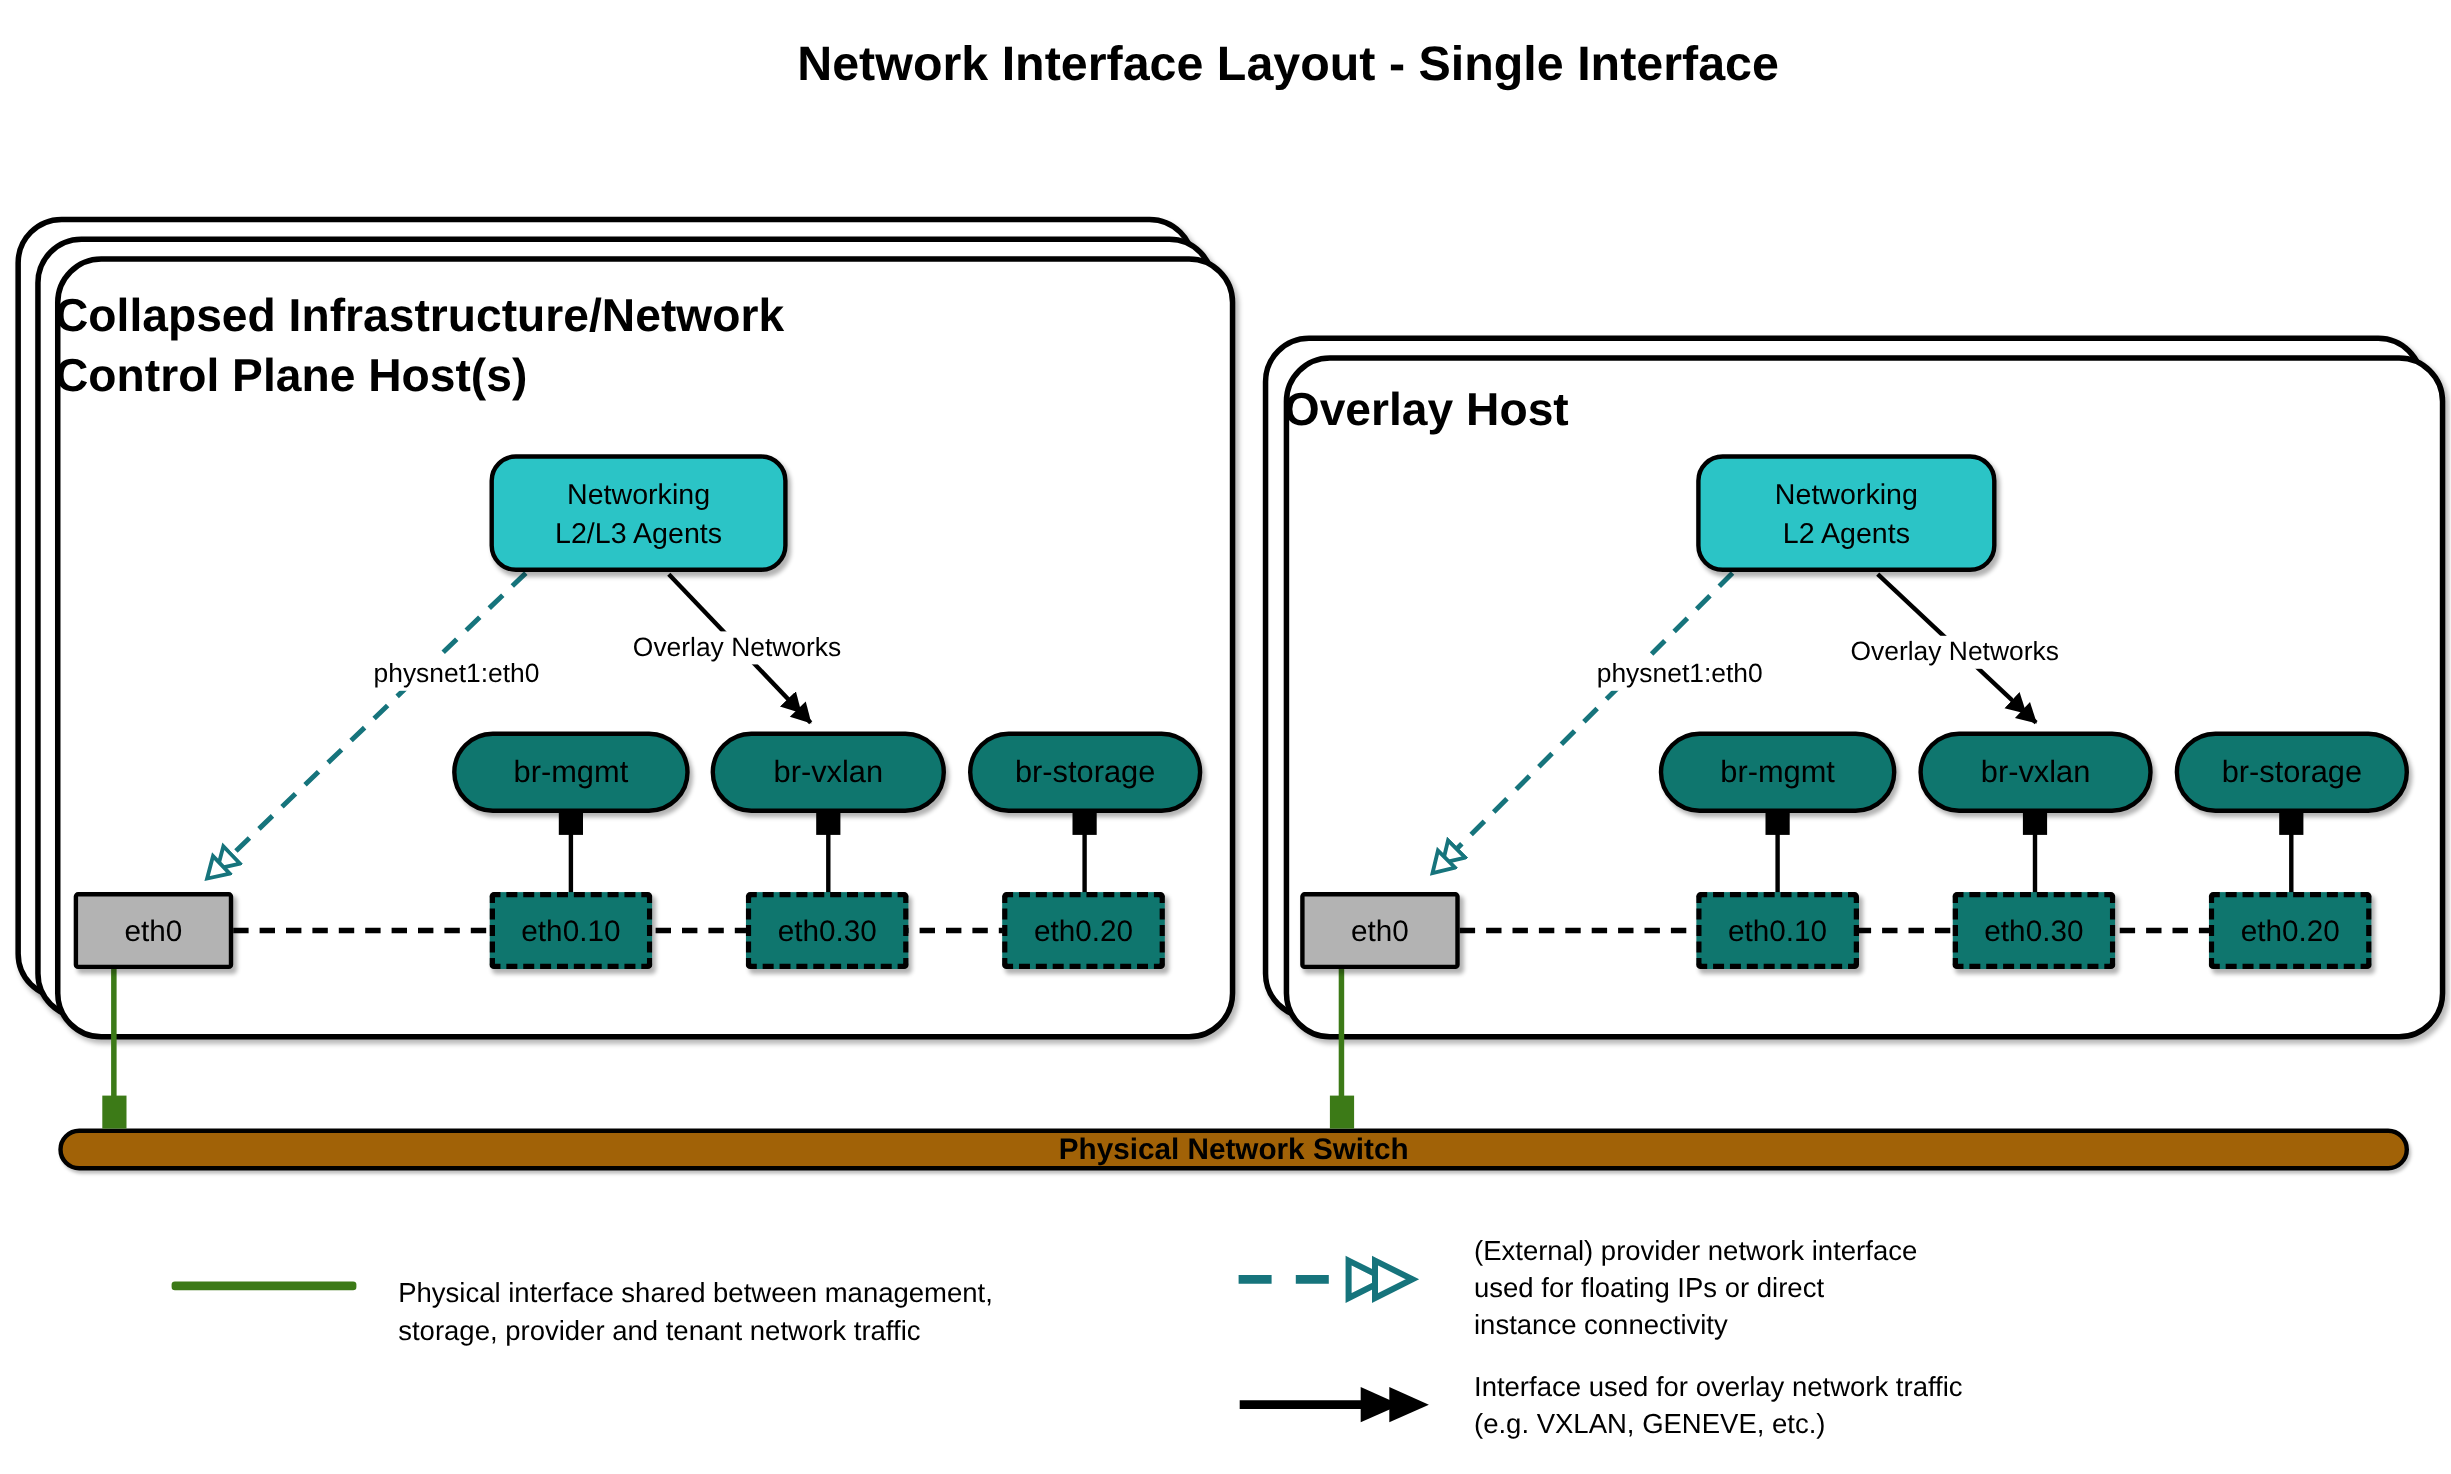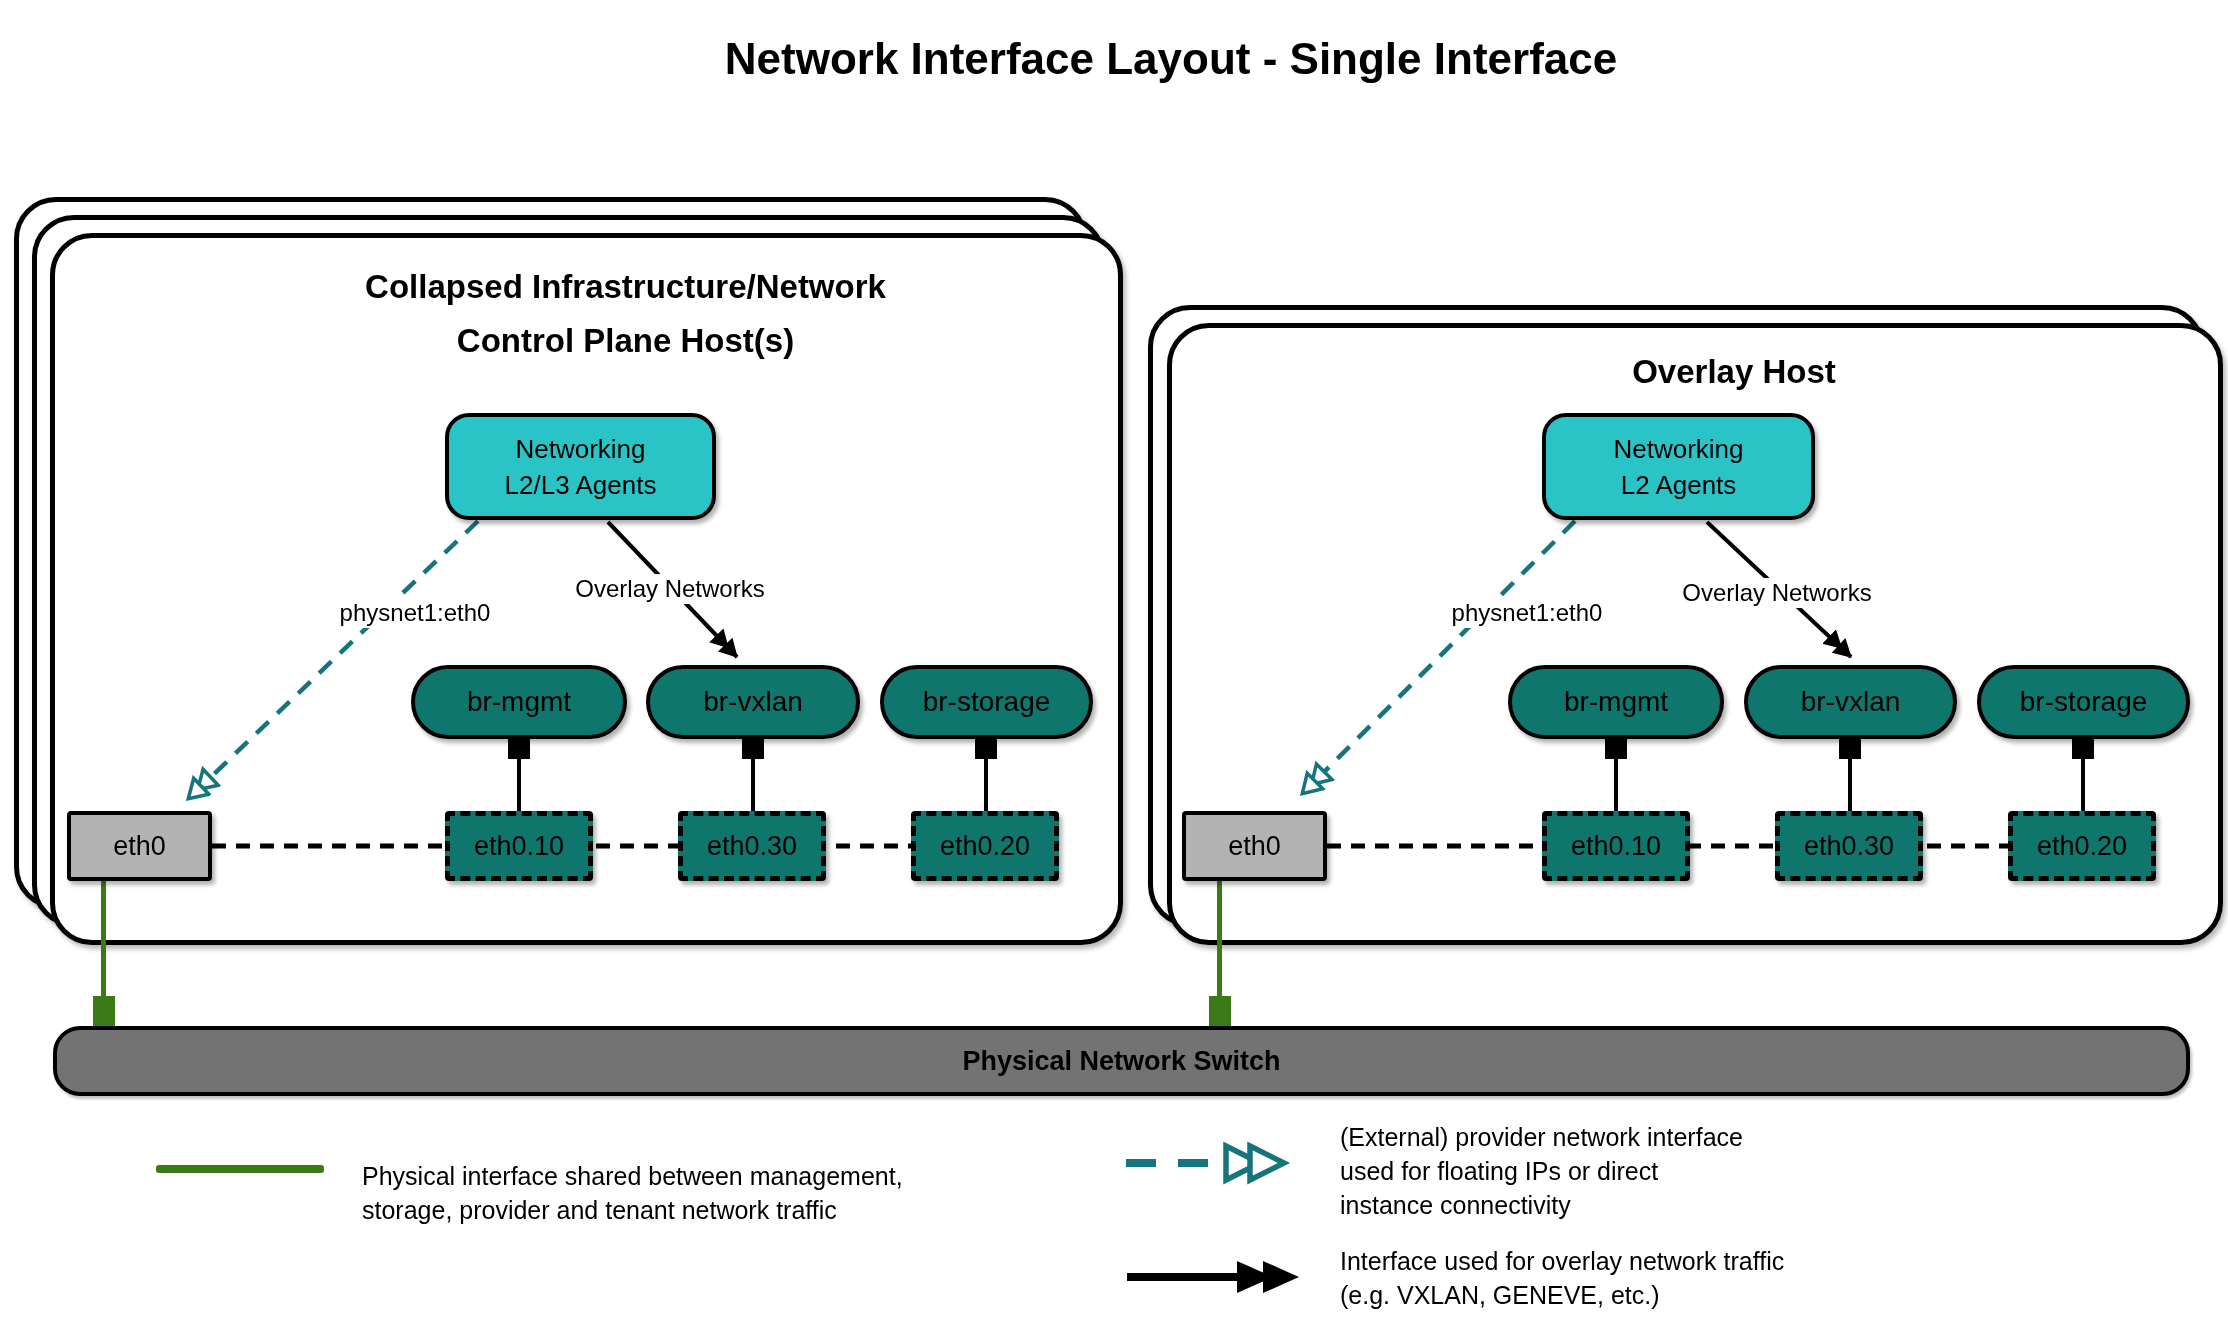--- a/index.html
+++ b/index.html
@@ -4,37 +4,37 @@
 <style>
   html,body{margin:0;padding:0;background:#fff;}
   #canvas{position:relative;width:2228px;height:1340px;background:#fff;overflow:hidden;
           font-family:"Liberation Sans","DejaVu Sans",sans-serif;color:#000;}
   .abs{position:absolute;}
   .page-title{left:0;top:34px;width:100%;box-sizing:border-box;padding-left:114px;
               text-align:center;font-size:44px;font-weight:bold;}
   
   .host-layer{position:absolute;background:#fff;border:5px solid #000;border-radius:42px;
               box-shadow:3px 4px 5px rgba(0,0,0,0.28);}
-  .host-title{position:absolute;text-align:center;font-size:33px;font-weight:bold;line-height:54px;z-index:3;padding-left:44px;}
+  .host-title{position:absolute;font-size:42px;font-weight:bold;line-height:54px;z-index:3;}
   
   .node{position:absolute;box-sizing:border-box;background:#0f766e;border:4px solid #000;
         display:flex;align-items:center;justify-content:center;text-align:center;
         font-size:28px;z-index:3;box-shadow:3px 4px 4px rgba(0,0,0,0.3);}
   .agent{background:#2BC4C6;border-radius:24px;flex-direction:column;font-size:26px;line-height:36px;}
   .bridge{border-radius:37px;}
   .eth{border-radius:4px;font-size:27px;}
   .eth-phys{background:#B3B3B3;}
   .eth-vlan{border-style:dashed;border-width:5px;}
   .port{position:absolute;width:22px;height:22px;background:#000;z-index:4;}
   .gline{position:absolute;width:5px;background:#3C7A17;z-index:2;}
   .gport{position:absolute;width:22px;height:30px;background:#3C7A17;z-index:4;}
   .linklabel{position:absolute;width:240px;text-align:center;font-size:24px;line-height:30px;
              background:#fff;z-index:3;}
-  .switchbar{position:absolute;left:53px;top:1026px;width:2137px;height:70px;box-sizing:border-box;
-             border:4px solid #000;border-radius:27px;background:#737373;z-index:3;
+  .switchbar{position:absolute;left:53px;top:1026px;width:2137px;height:38px;box-sizing:border-box;
+             border:4px solid #000;border-radius:27px;background:#a16207;z-index:3;
              display:flex;align-items:center;justify-content:center;
              font-size:27px;font-weight:bold;box-shadow:2px 3px 3px rgba(0,0,0,0.25);}
   .legend-text{position:absolute;font-size:25px;line-height:34px;}
   #connectors{position:absolute;left:0;top:0;z-index:2;}
   .legend-swatch{position:absolute;}
   .glegend{left:156px;top:1165px;width:168px;height:8px;background:#3C7A17;border-radius:3px;}
 </style>
 </head>
 <body>
 

